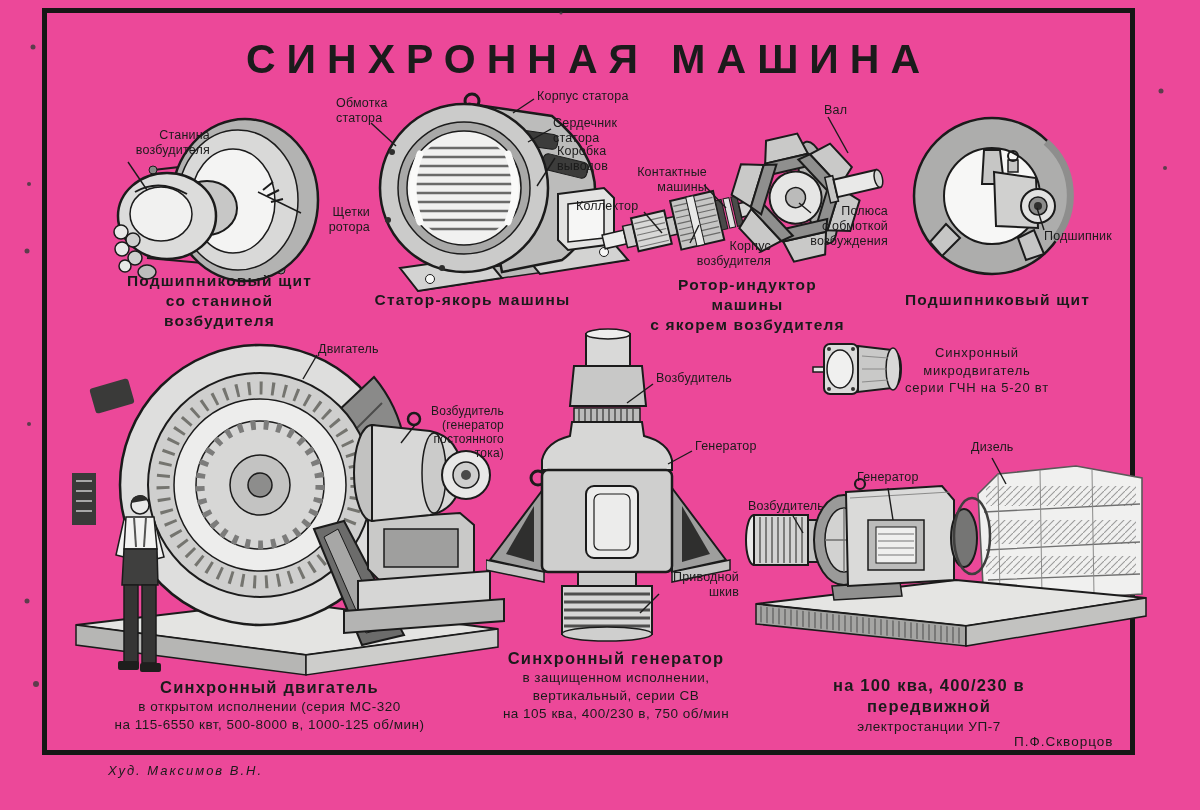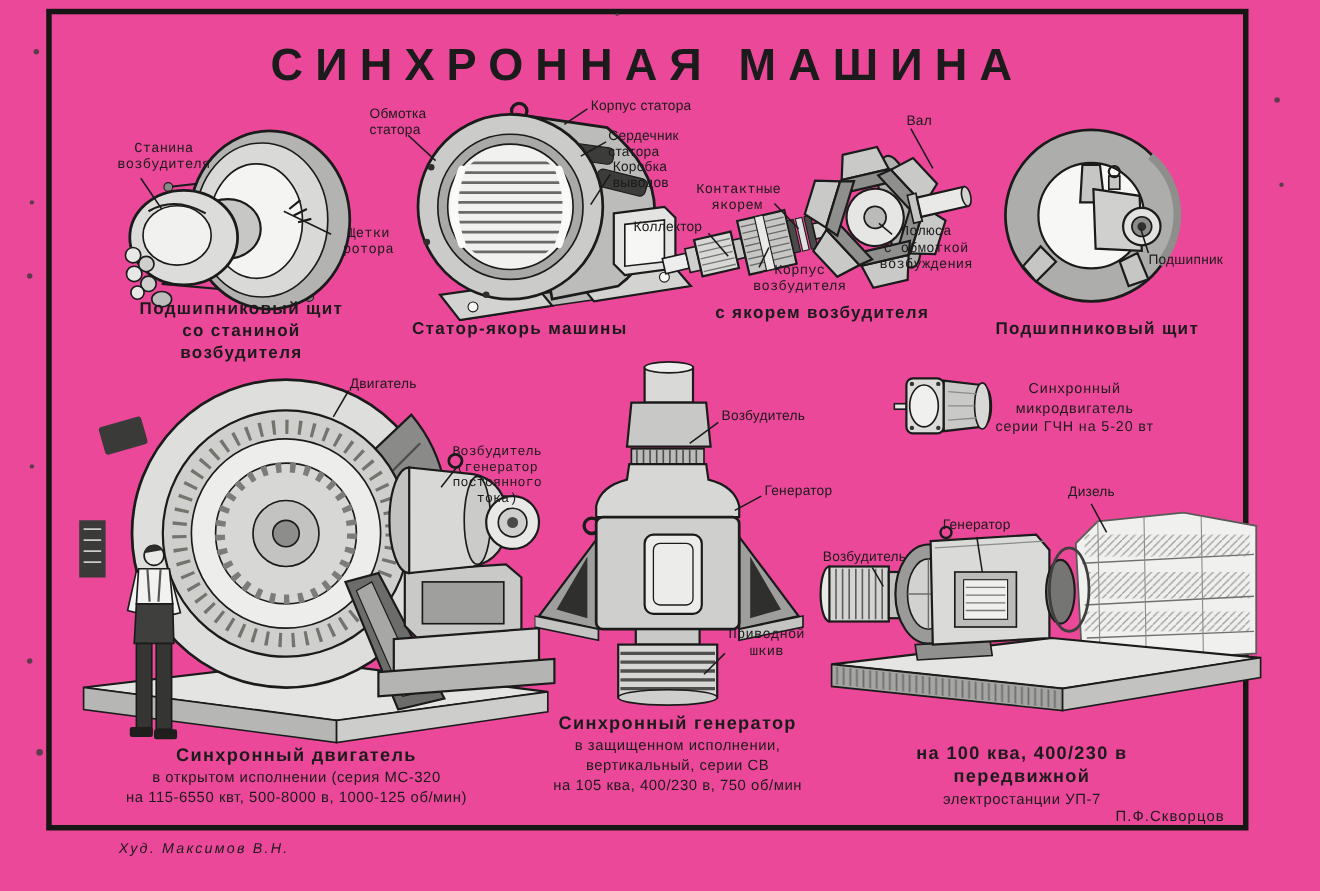--- a/index.html
+++ b/index.html
@@ -4,21 +4,21 @@
 <style>
   html,body { margin:0; padding:0; background:#ffffff; }
   .page { position:relative; width:1200px; height:810px; background:#ec4899;
           font-family:"Liberation Sans", sans-serif; color:#1b1b1b; overflow:hidden; }
   .frame { position:absolute; left:42px; top:8px; width:1093px; height:747px;
            border:5px solid #161615; box-sizing:border-box; }
   .title { position:absolute; left:42px; top:36px; width:1093px; margin:0; text-align:center;
            font-size:41px; font-weight:700; letter-spacing:11px; white-space:nowrap; }
   .lbl { position:absolute; font-size:12.5px; line-height:1.18; letter-spacing:.2px; }
   .lbl.sm { font-size:12px; }
-  .tc { text-align:center;font-family:Liberation Mono, monospace; }
+  .tc { text-align:right; }
   .cap { position:absolute; text-align:center; letter-spacing:1px; line-height:1.3; }
   .cap > div { font-size:13.5px; letter-spacing:.5px;margin-left:24px; }
   .cap > div:first-child { font-size:16.5px; font-weight:700; letter-spacing:1.2px; }
   .cap.eq > div { font-size:15.5px; font-weight:700; letter-spacing:1.2px; }
   .note { position:absolute; text-align:center; font-size:13px; line-height:1.35; letter-spacing:.8px; }
   .credit-l { position:absolute; left:108px; top:763px; font-size:13px; font-style:italic; letter-spacing:2px; }
   .credit-r { position:absolute; left:1014px; top:734px; font-size:13.5px; letter-spacing:1px; }
   svg.draw { position:absolute; }
   svg.leaders { position:absolute; left:0; top:0; pointer-events:none; }
 </style>
@@ -338,35 +338,36 @@
     </div>
   <div class="cap eq" style="left:348px;top:290px;width:225px">
       <div>Статор-якорь машины</div>
     </div>
 
   <div class="lbl" style="left:824px;top:103px">
       <div>Вал</div>
     </div>
   <div class="lbl tc" style="left:633px;top:165px;width:74px">
       <div>Контактные</div>
-      <div>якорем</div>
+      <div>машины</div>
     </div>
   <div class="lbl" style="left:576px;top:199px">
       <div>Коллектор</div>
     </div>
   <div class="lbl tc" style="left:683px;top:239px;width:88px">
       <div>Корпус</div>
       <div>возбудителя</div>
     </div>
   <div class="lbl tc" style="left:796px;top:204px;width:92px">
       <div>Полюса</div>
       <div>с обмоткой</div>
       <div>возбуждения</div>
     </div>
   <div class="cap eq" style="left:618px;top:275px;width:235px">
+      <div>Ротор-индуктор машины</div>
       <div>с якорем возбудителя</div>
     </div>
 
   <div class="lbl" style="left:1044px;top:229px">
       <div>Подшипник</div>
     </div>
   <div class="cap eq" style="left:878px;top:290px;width:215px">
       <div>Подшипниковый щит</div>
     </div>
 

